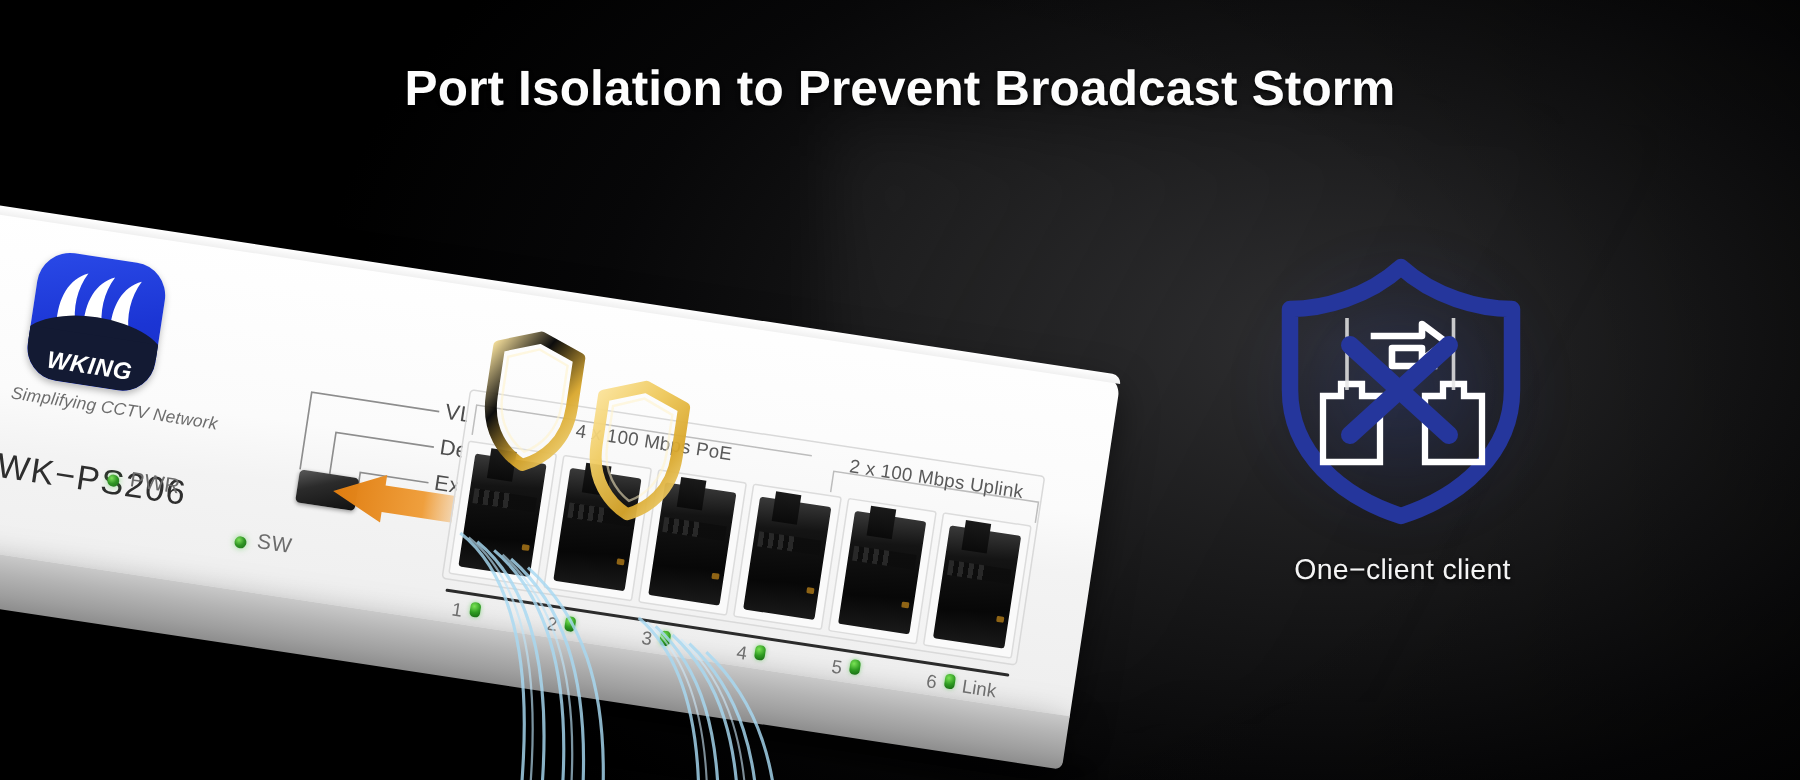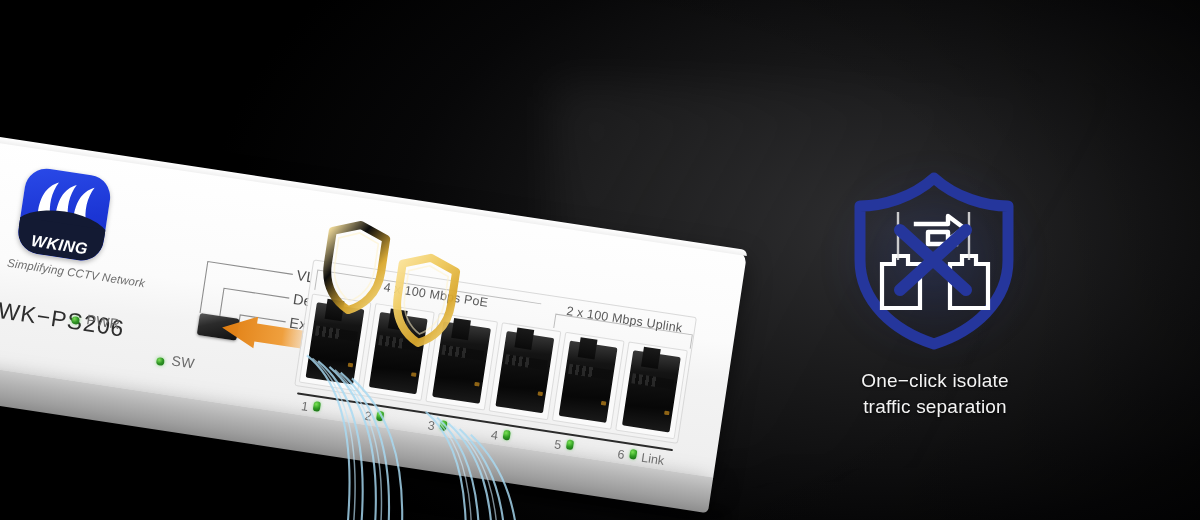--- a/index.html
+++ b/index.html
@@ -184,20 +184,21 @@
 </style>
 </head>
 <body>
 
 <div id="frame">
 
   <div class="bg-base"></div>
   <div class="bg-sheen"></div>
   <div class="bg-vignette"></div>
 
+  <div class="headline">Port Isolation to Prevent Broadcast Storm</div>
 
   <div id="switch-wrap">
 
     <div class="sw-bottom-shadow"></div>
     <div class="sw-body"></div>
     <div class="sw-top-edge"></div>
     <div class="sw-side"></div>
 
     <div class="logo-block">
       <div class="logo-mark">
@@ -383,17 +384,16 @@
       <path d="M78 56 L110 56 L110 48 L126 60 L110 72 L110 64 L90 64 L90 76 L118 76"></path>
     </g>
 
     <g stroke="#25369c" stroke-width="12" stroke-linecap="round">
       <line x1="62" y1="62" x2="128" y2="122"></line>
       <line x1="128" y1="62" x2="62" y2="122"></line>
     </g>
   </svg>
 
   <div class="caption">
-    <div>One−click isolate</div>
-    <div>traffic separation</div>
+    <div>One−client client</div>
   </div>
 
 </div>
 
 </body></html>

